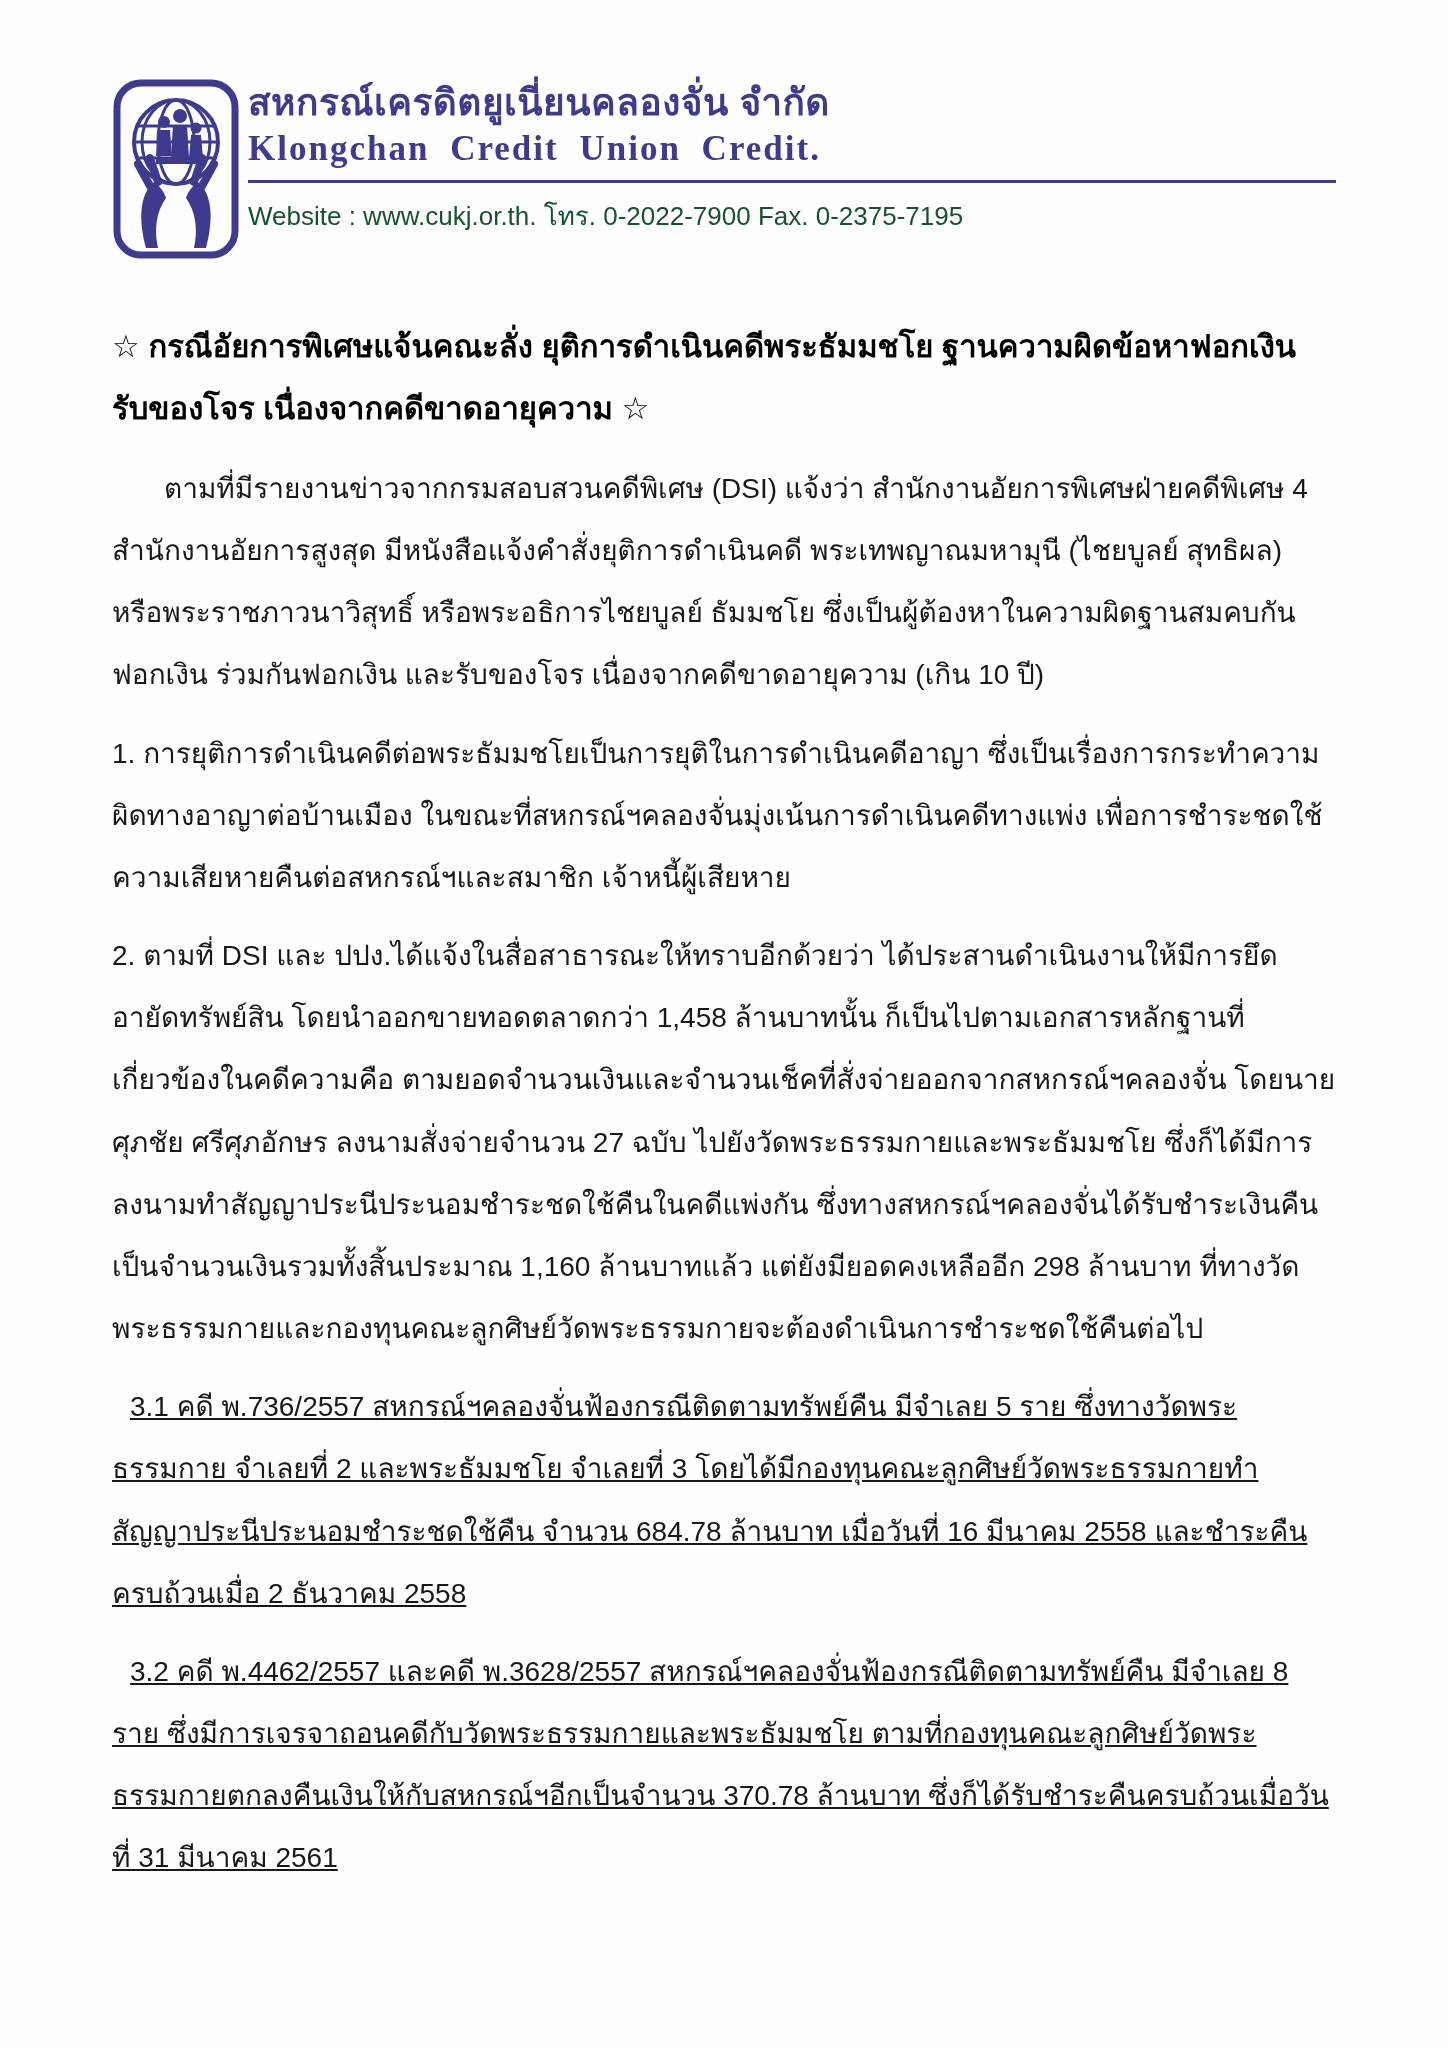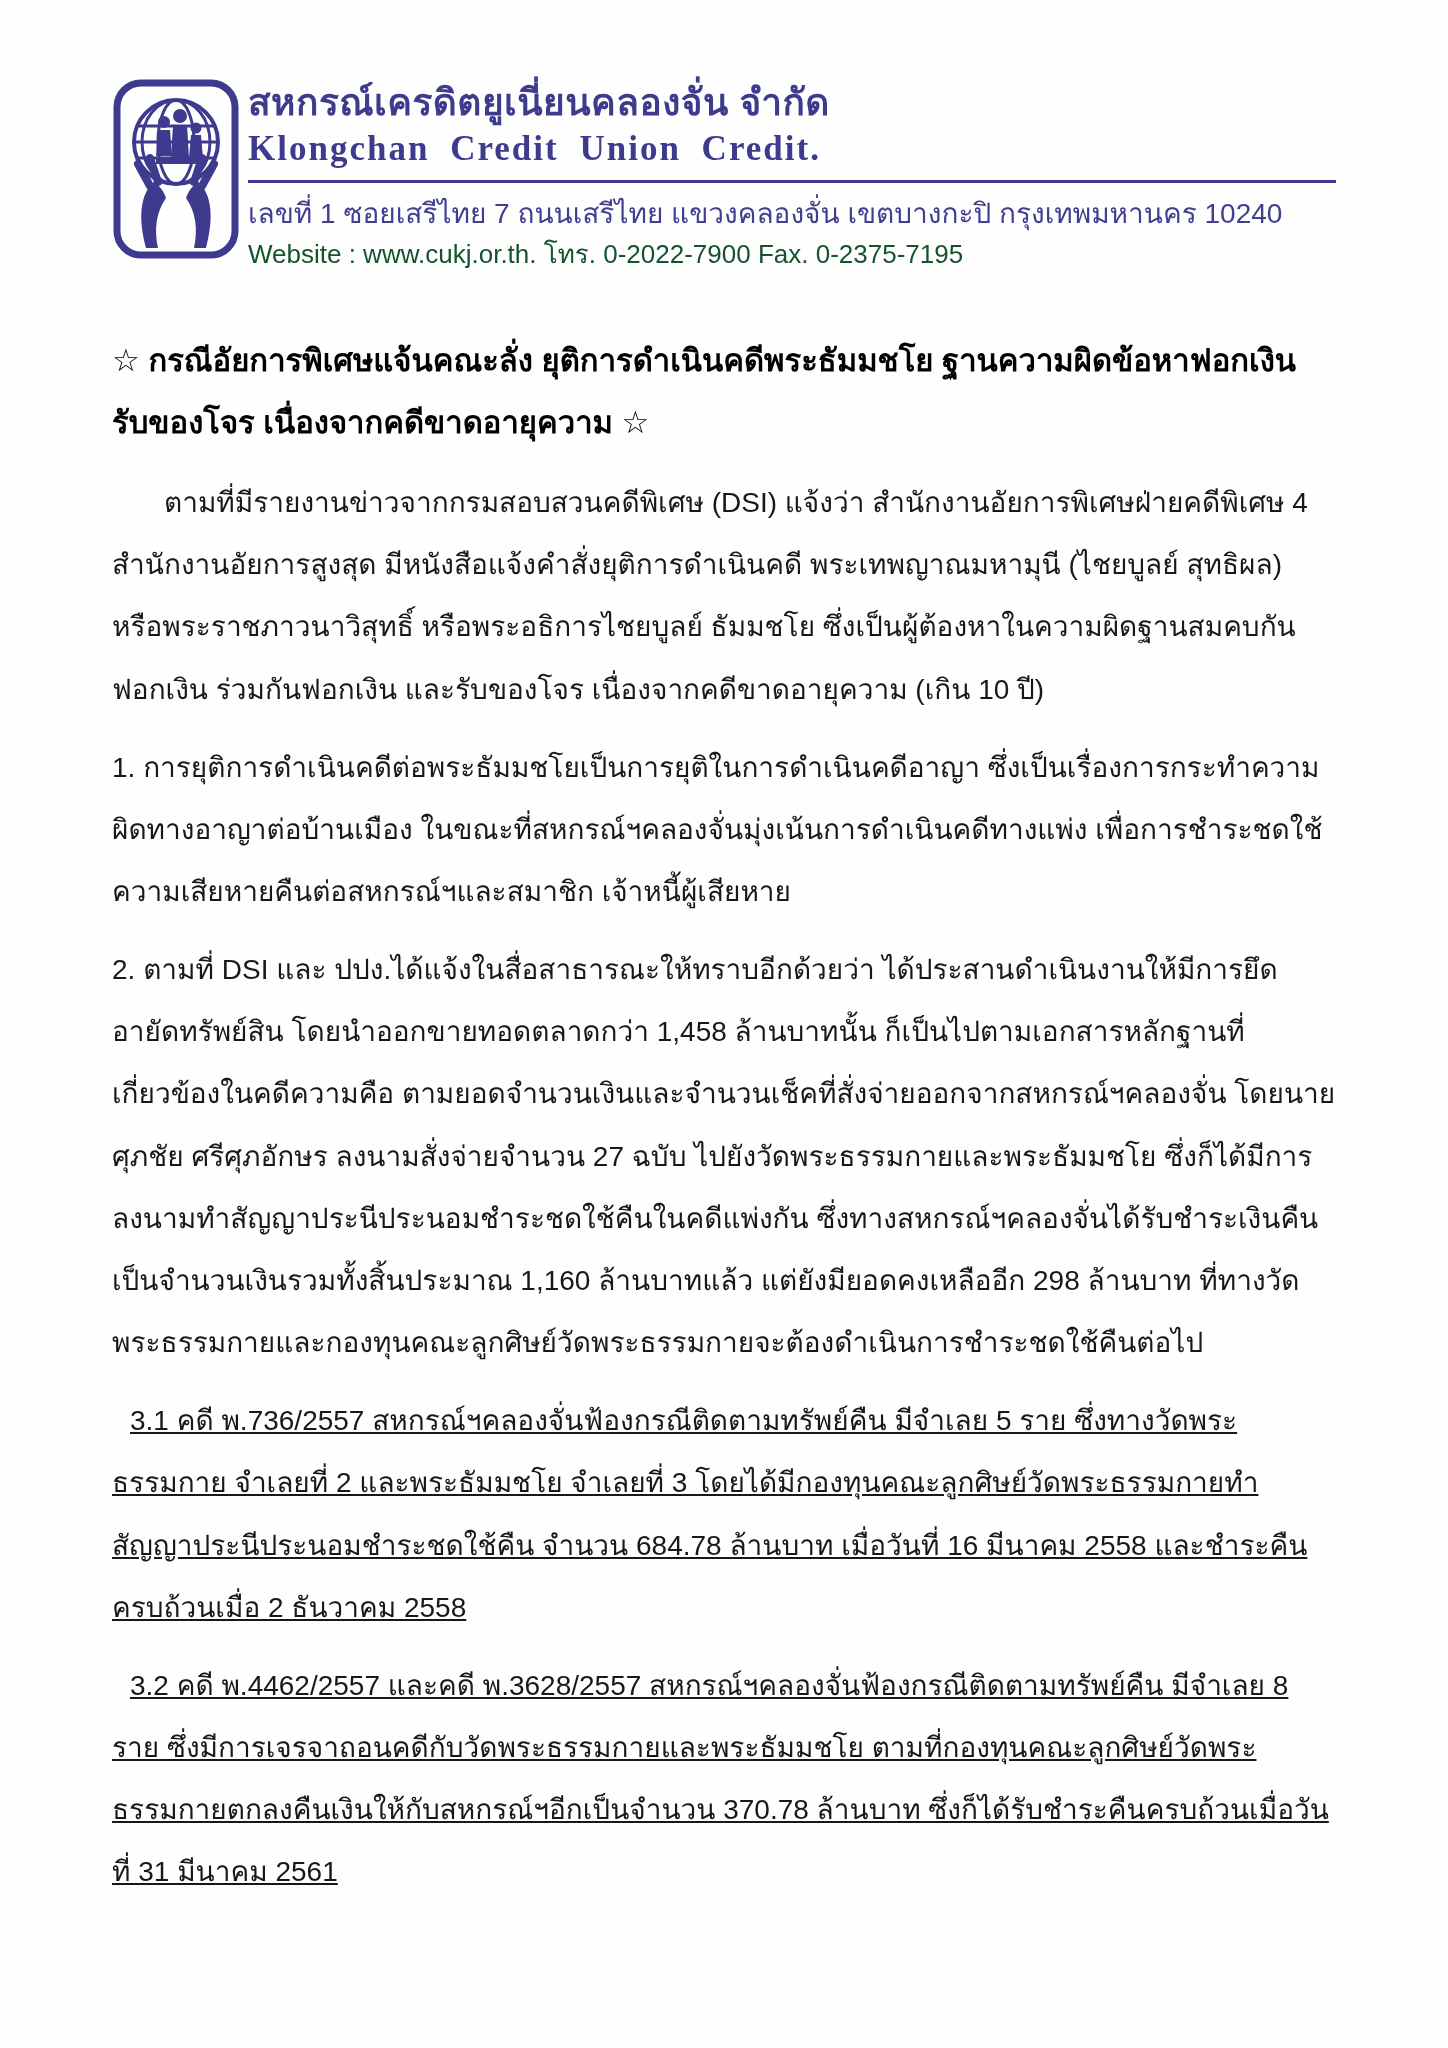--- a/index.html
+++ b/index.html
@@ -141,21 +141,20 @@
             <line x1="82" y1="104" x2="90" y2="80"></line>
           </g>
         </g>
       </svg>
     </div>
 
     <div class="head-text">
       <div class="org-th">สหกรณ์เครดิตยูเนี่ยนคลองจั่น จำกัด</div>
       <div class="org-en">Klongchan Credit Union Credit.</div>
       <hr class="head-rule">
-      <div class="org-address">เลขที่ 1 ซอยเสรีไทย 7 ถนนเสรีไทย แขวงคลองจั่น เขตบางกะปิ กรุงเทพมหานคร 10240</div>
       <div class="org-contact">Website : www.cukj.or.th. โทร. 0-2022-7900  Fax. 0-2375-7195</div>
     </div>
   </div>
 
   <div class="doc-title">☆ กรณีอัยการพิเศษแจ้นคณะลั่ง ยุติการดำเนินคดีพระธัมมชโย ฐานความผิดข้อหาฟอกเงิน รับของโจร เนื่องจากคดีขาดอายุความ ☆</div>
 
   <div class="doc-body">
     <p class="para indent">ตามที่มีรายงานข่าวจากกรมสอบสวนคดีพิเศษ (DSI) แจ้งว่า สำนักงานอัยการพิเศษฝ่ายคดีพิเศษ 4 สำนักงานอัยการสูงสุด มีหนังสือแจ้งคำสั่งยุติการดำเนินคดี พระเทพญาณมหามุนี (ไชยบูลย์ สุทธิผล) หรือพระราชภาวนาวิสุทธิ์ หรือพระอธิการไชยบูลย์ ธัมมชโย ซึ่งเป็นผู้ต้องหาในความผิดฐานสมคบกันฟอกเงิน ร่วมกันฟอกเงิน และรับของโจร เนื่องจากคดีขาดอายุความ (เกิน 10 ปี)</p>
     <p class="para">1. การยุติการดำเนินคดีต่อพระธัมมชโยเป็นการยุติในการดำเนินคดีอาญา ซึ่งเป็นเรื่องการกระทำความผิดทางอาญาต่อบ้านเมือง ในขณะที่สหกรณ์ฯคลองจั่นมุ่งเน้นการดำเนินคดีทางแพ่ง เพื่อการชำระชดใช้ความเสียหายคืนต่อสหกรณ์ฯและสมาชิก เจ้าหนี้ผู้เสียหาย</p>
     <p class="para">2. ตามที่ DSI และ ปปง.ได้แจ้งในสื่อสาธารณะให้ทราบอีกด้วยว่า ได้ประสานดำเนินงานให้มีการยึดอายัดทรัพย์สิน โดยนำออกขายทอดตลาดกว่า 1,458 ล้านบาทนั้น ก็เป็นไปตามเอกสารหลักฐานที่เกี่ยวข้องในคดีความคือ ตามยอดจำนวนเงินและจำนวนเช็คที่สั่งจ่ายออกจากสหกรณ์ฯคลองจั่น โดยนายศุภชัย ศรีศุภอักษร ลงนามสั่งจ่ายจำนวน 27 ฉบับ ไปยังวัดพระธรรมกายและพระธัมมชโย ซึ่งก็ได้มีการลงนามทำสัญญาประนีประนอมชำระชดใช้คืนในคดีแพ่งกัน ซึ่งทางสหกรณ์ฯคลองจั่นได้รับชำระเงินคืนเป็นจำนวนเงินรวมทั้งสิ้นประมาณ 1,160 ล้านบาทแล้ว แต่ยังมียอดคงเหลืออีก 298 ล้านบาท ที่ทางวัดพระธรรมกายและกองทุนคณะลูกศิษย์วัดพระธรรมกายจะต้องดำเนินการชำระชดใช้คืนต่อไป</p>

